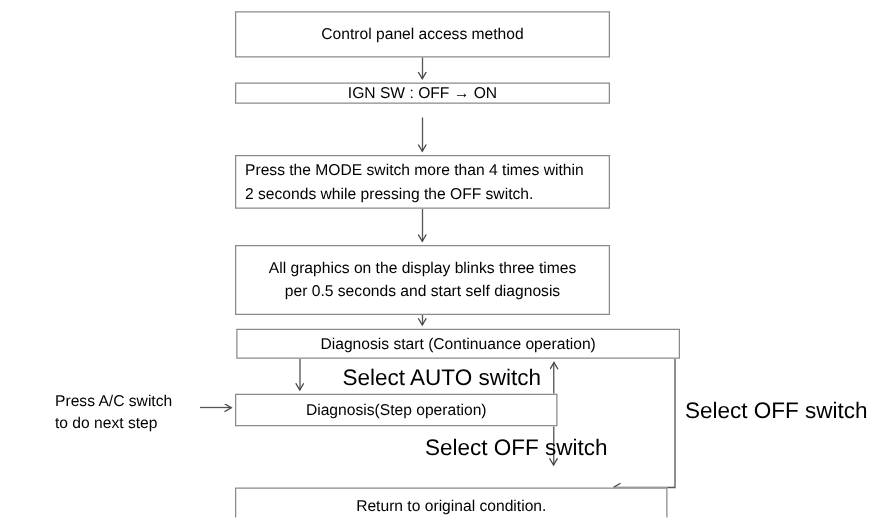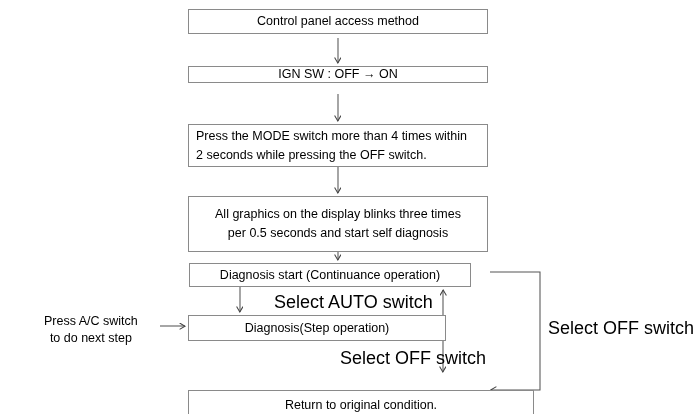--- a/index.html
+++ b/index.html
@@ -53,28 +53,28 @@
     line-height: 16px;
     color: #000000;
     white-space: pre-line;
   }
   .side-note {
     position: absolute;
     font-size: 12.5px;
     line-height: 17px;
     color: #000000;
     white-space: pre-line;
-    text-align: center;
+    text-align: left;
   }
   
-  #n1 { left: 188px; top: 9px;   width: 300px; height: 25px; }
+  #n1 { left: 188px; top: 9px;   width: 300px; height: 37px; }
   #n2 { left: 188px; top: 66px;  width: 300px; height: 17px; }
   #n3 { left: 188px; top: 124px; width: 300px; height: 43px; }
   #n4 { left: 188px; top: 196px; width: 300px; height: 56px; }
-  #n5 { left: 189px; top: 263px; width: 282px; height: 24px; }
+  #n5 { left: 189px; top: 263px; width: 355px; height: 24px; }
   #n6 { left: 188px; top: 315px; width: 258px; height: 26px; }
   #n7 { left: 188px; top: 390px; width: 346px; height: 30px; }
 
   #lbl-auto { left: 274px; top: 294px; }
   #lbl-off  { left: 340px; top: 350px; }
   #lbl-off-right { left: 548px; top: 320px; }
   #note-left { left: 44px; top: 313px; }
 </style>
 </head>
 <body>

